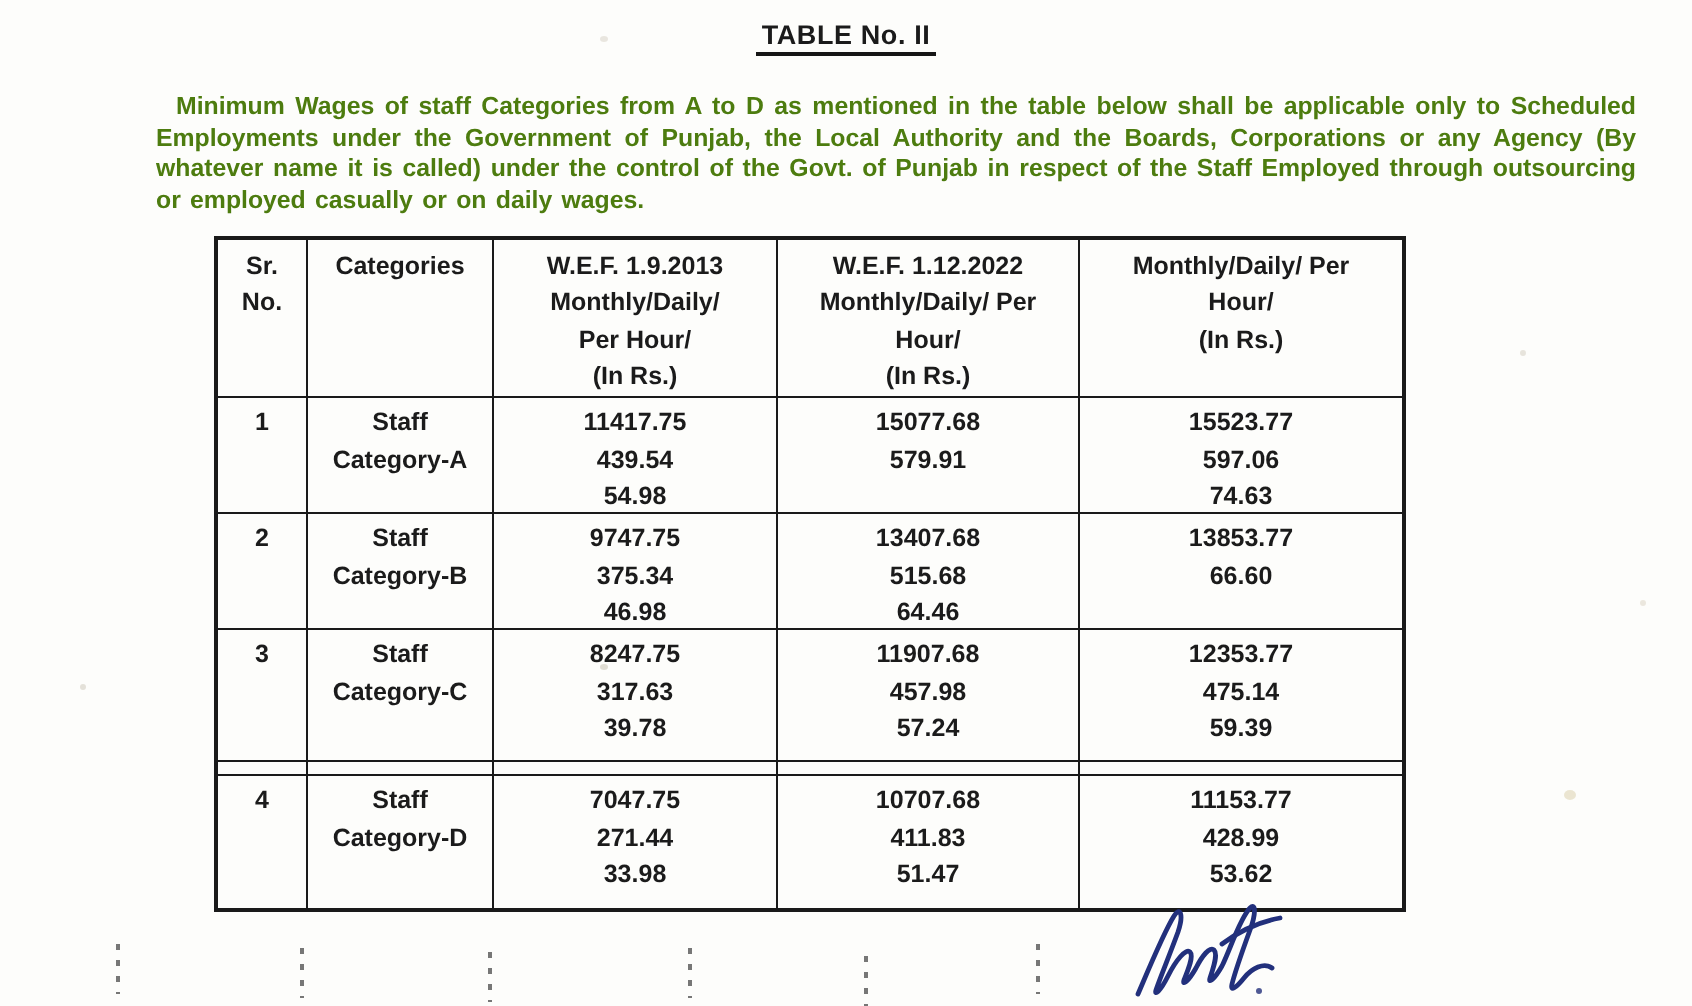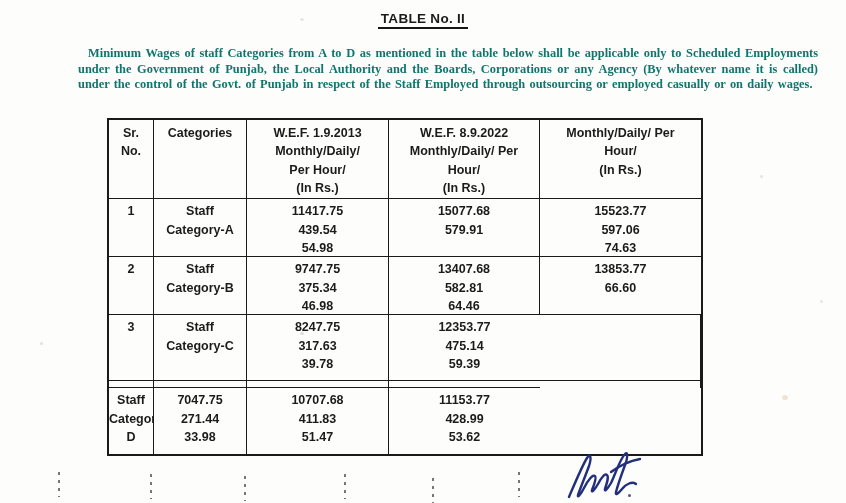--- a/index.html
+++ b/index.html
@@ -32,22 +32,21 @@
   .intro {
     position: absolute;
     left: 78px; top: 46px;
     width: 740px;
     font-size: 12.4px;
     font-weight: 700;
     line-height: 15.6px;
     text-align: justify;
     text-indent: 10px;
     word-spacing: 1.2px;
-    color: #0f766e;
-    font-family: Liberation Serif, serif;
+    color: #4d7c0f;
   }
   
   .wage-table {
     position: absolute;
     left: 107px; top: 118px;
     display: grid;
     grid-template-columns: 45px 93px 142px 151px 161px;
     grid-template-rows: 79px 58px 58px 66px 7px 66px;
     border: 2px solid #1a1a1a;
     background: transparent;
@@ -113,21 +112,21 @@
     <div class="cell hdr c2">
       <div>Categories</div>
     </div>
     <div class="cell hdr c3">
       <div>W.E.F. 1.9.2013</div>
       <div>Monthly/Daily/</div>
       <div>Per Hour/</div>
       <div>(In Rs.)</div>
     </div>
     <div class="cell hdr c4">
-      <div>W.E.F. 8.9.2022</div>
+      <div>W.E.F. 1.12.2022</div>
       <div>Monthly/Daily/ Per</div>
       <div>Hour/</div>
       <div>(In Rs.)</div>
     </div>
     <div class="cell hdr c5">
       <div>Monthly/Daily/ Per</div>
       <div>Hour/</div>
       <div>(In Rs.)</div>
     </div>
 
@@ -156,37 +155,42 @@
       <div>Staff</div>
       <div>Category-B</div>
     </div>
     <div class="cell c3">
       <div>9747.75</div>
       <div>375.34</div>
       <div>46.98</div>
     </div>
     <div class="cell c4">
       <div>13407.68</div>
-      <div>582.81</div>
+      <div>515.68</div>
       <div>64.46</div>
     </div>
     <div class="cell c5">
       <div>13853.77</div>
       <div>66.60</div>
     </div>
 
     <div class="cell c1">3</div>
     <div class="cell c2">
       <div>Staff</div>
       <div>Category-C</div>
     </div>
     <div class="cell c3">
       <div>8247.75</div>
       <div>317.63</div>
       <div>39.78</div>
+    </div>
+    <div class="cell c4">
+      <div>11907.68</div>
+      <div>457.98</div>
+      <div>57.24</div>
     </div>
     <div class="cell c5">
       <div>12353.77</div>
       <div>475.14</div>
       <div>59.39</div>
     </div>
 
     <div class="cell gap c1"></div>
     <div class="cell gap c2"></div>
     <div class="cell gap c3"></div>

